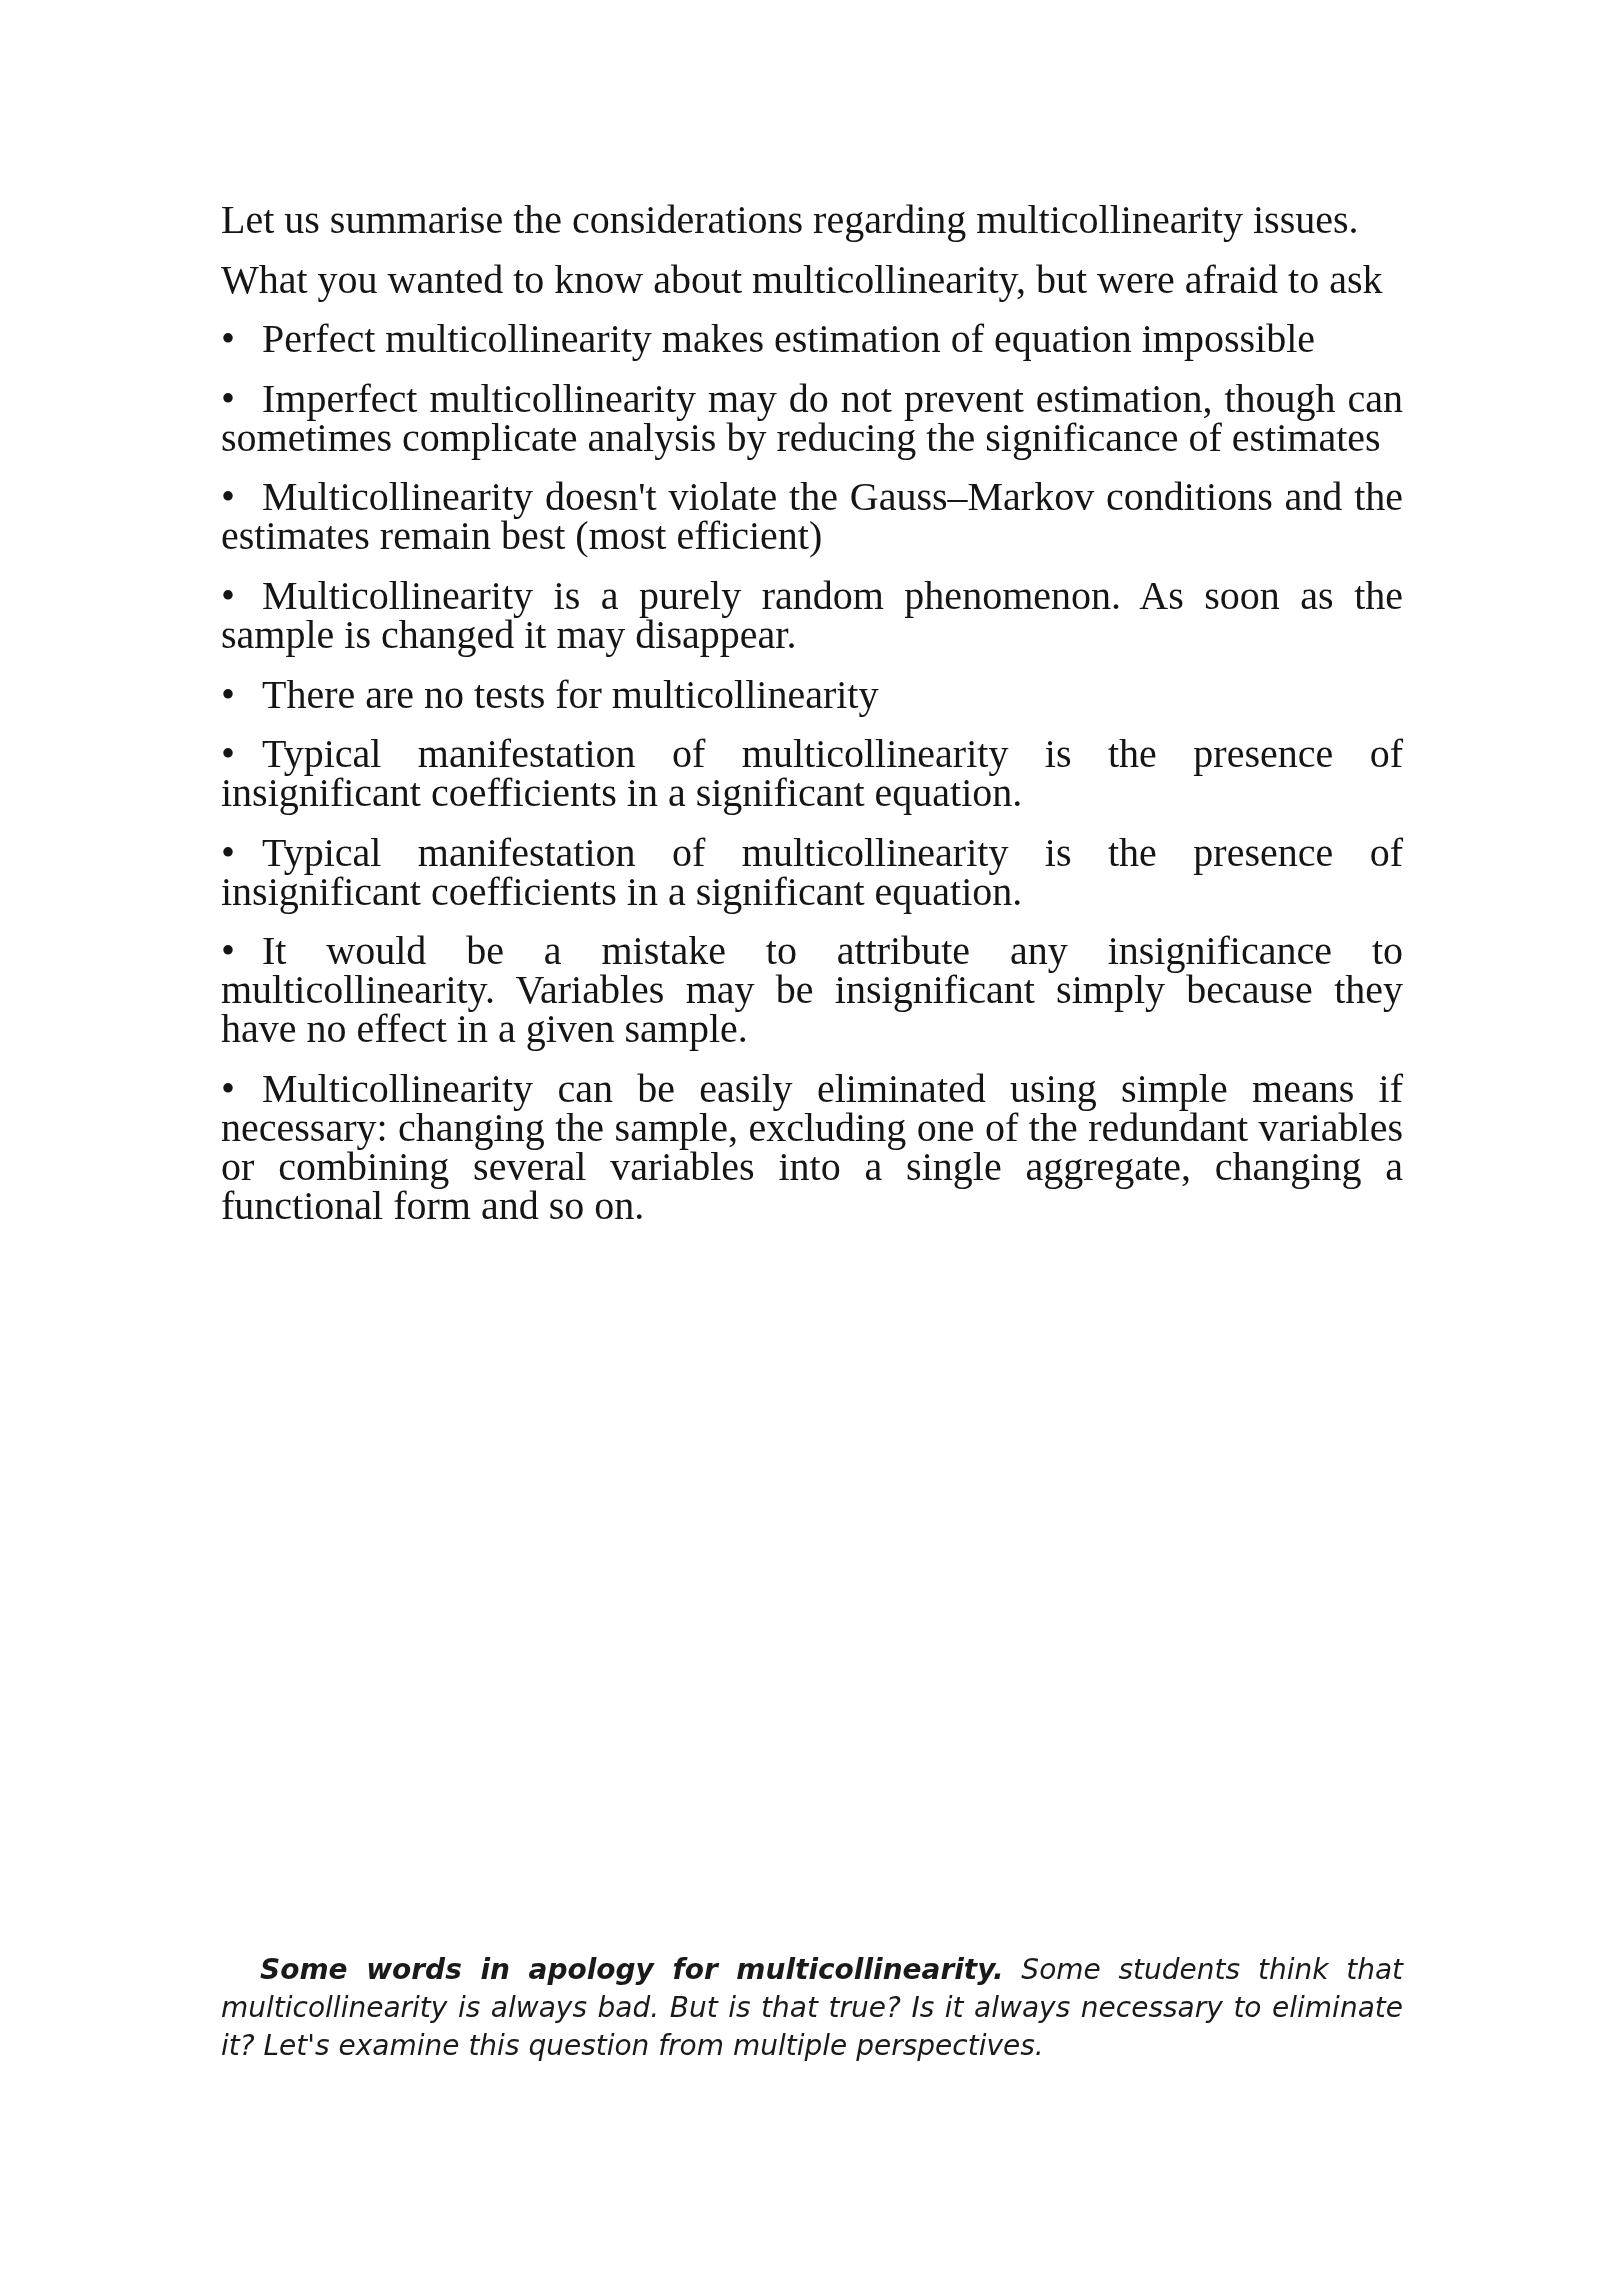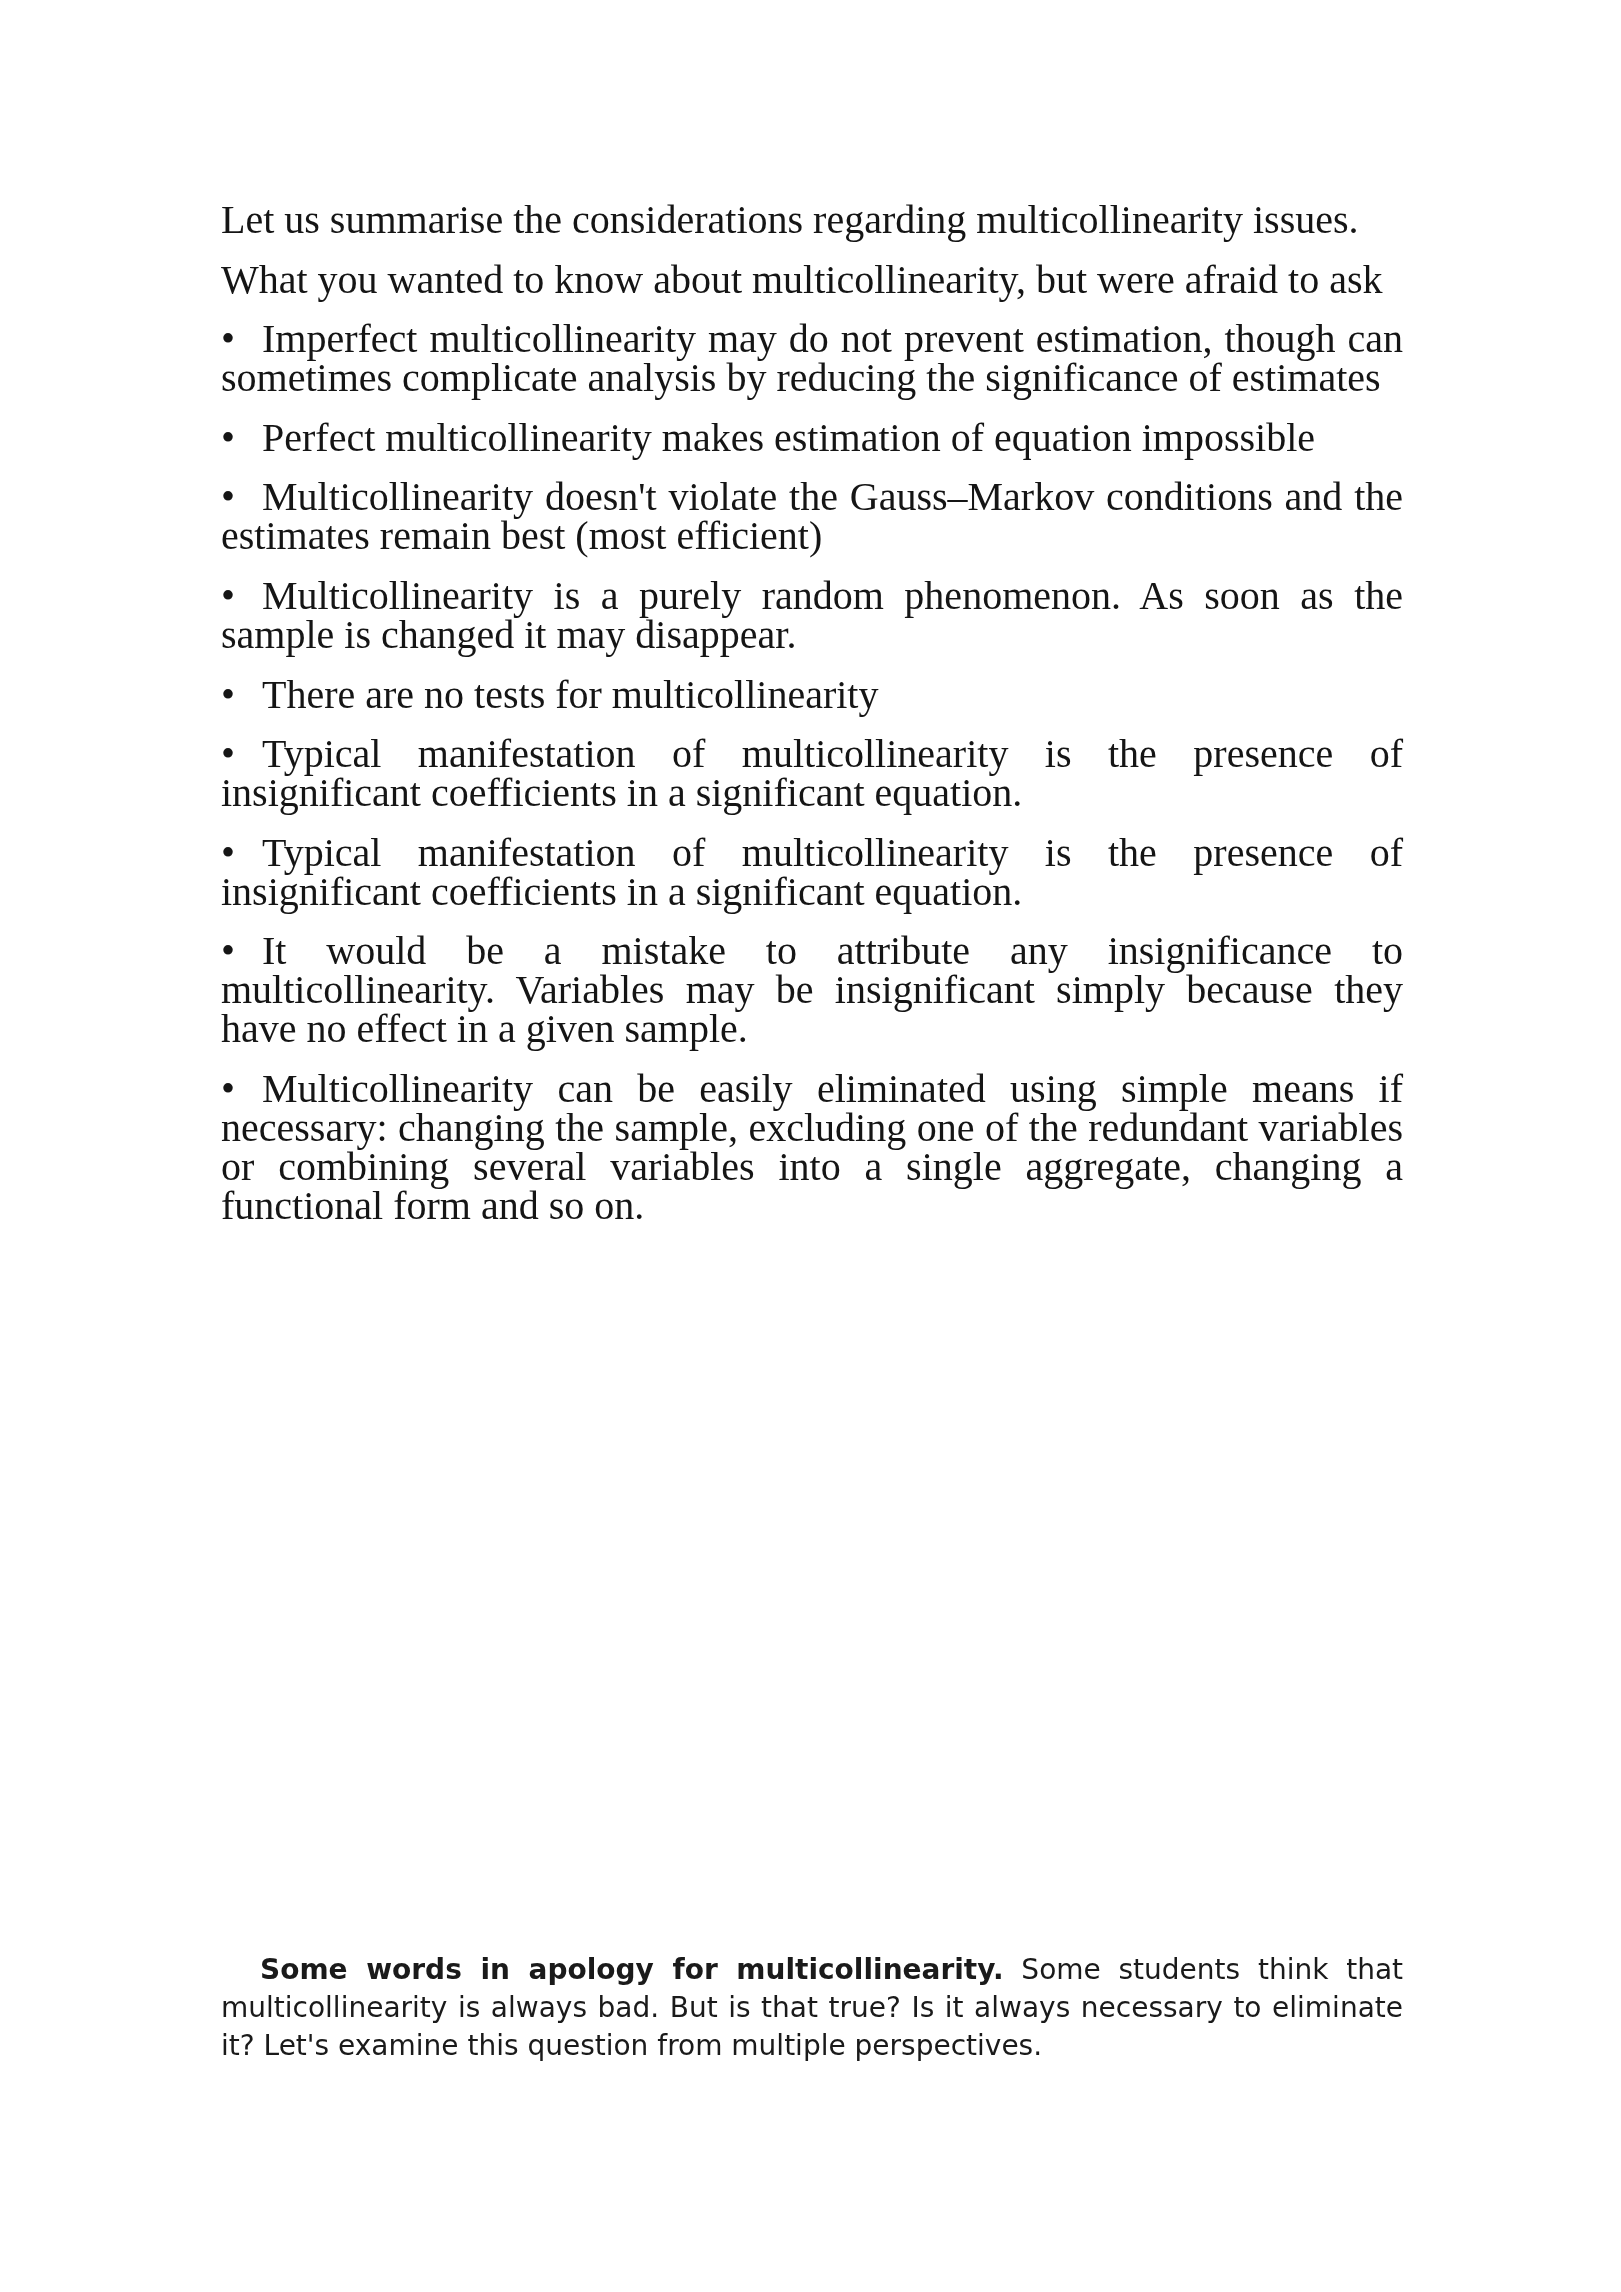--- a/index.html
+++ b/index.html
@@ -34,20 +34,21 @@
     display: inline-block;
     width: 41px;
     text-align: left;
   }
   .closing {
     position: absolute;
     left: 221px;
     top: 1923px;
     width: 1182px;
     font-family: "DejaVu Sans", sans-serif;
+    font-style: italic;
     font-size: 28px;
     line-height: 38px;
     text-align: justify;
     text-indent: 39px;
     color: #1a1a1a;
   }
   .closing .lead {
     font-weight: bold;
   }
 </style>
@@ -56,25 +57,25 @@
 
 <div class="content">
 
   <p class="para">Let us summarise the considerations regarding multicollinearity issues.</p>
 
   <p class="para heading">What you wanted to know about multicollinearity, but were afraid to ask</p>
 
   <div>
 
     <p class="para bullet-item">
-      <span class="bullet">•</span><span>Imperfect multicollinearity may do not prevent estimation, though can sometimes complicate analysis by reducing the significance of estimates</span>
+      <span class="bullet">•</span><span>Perfect multicollinearity makes estimation of equation impossible</span>
     </p>
 
     <p class="para bullet-item">
-      <span class="bullet">•</span><span>Perfect multicollinearity makes estimation of equation impossible</span>
+      <span class="bullet">•</span><span>Imperfect multicollinearity may do not prevent estimation, though can sometimes complicate analysis by reducing the significance of estimates</span>
     </p>
 
     <p class="para bullet-item">
       <span class="bullet">•</span><span>Multicollinearity doesn't violate the Gauss–Markov conditions and the estimates remain best (most efficient)</span>
     </p>
 
     <p class="para bullet-item">
       <span class="bullet">•</span><span>Multicollinearity is a purely random phenomenon. As soon as the sample is changed it may disappear.</span>
     </p>
 

